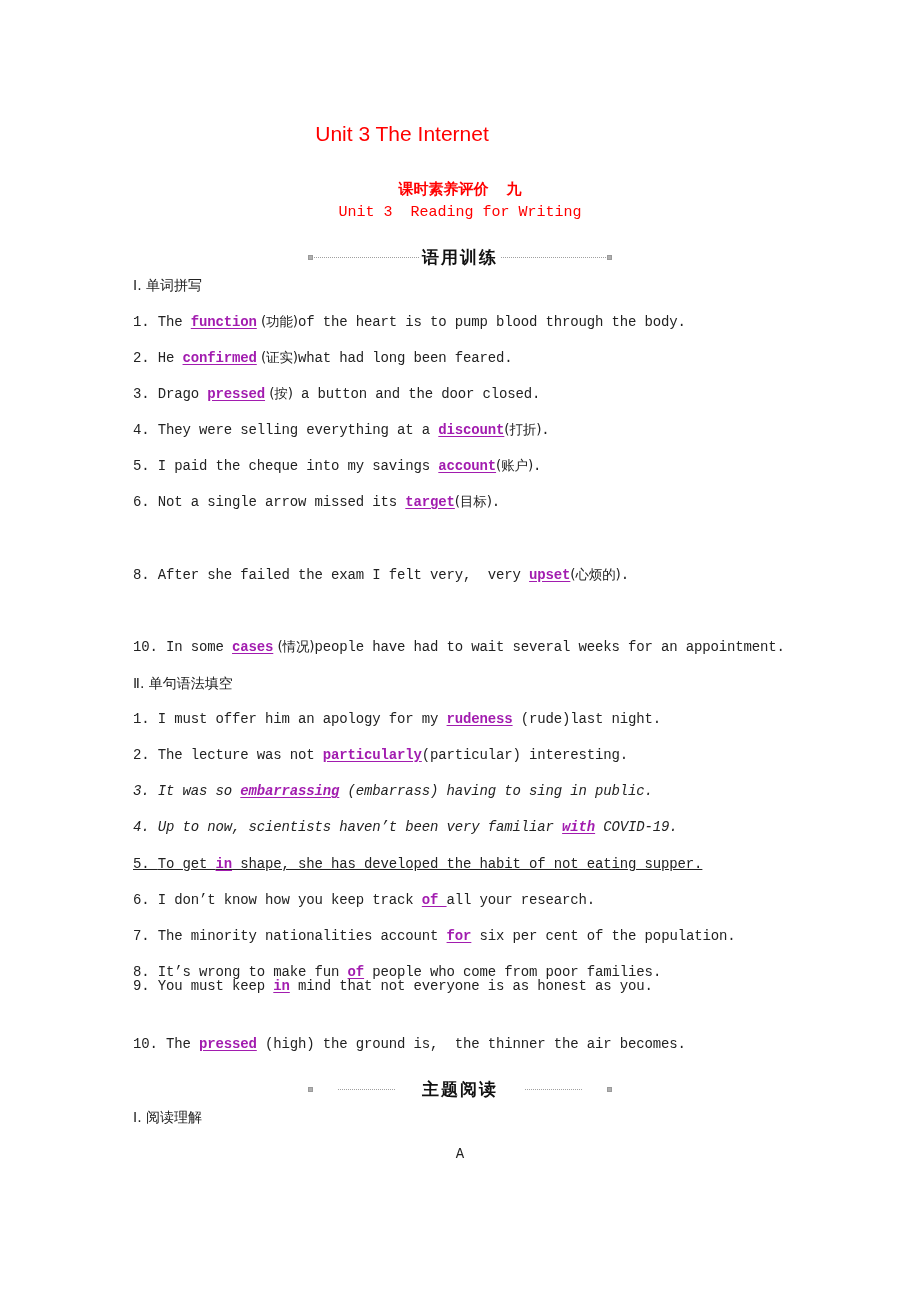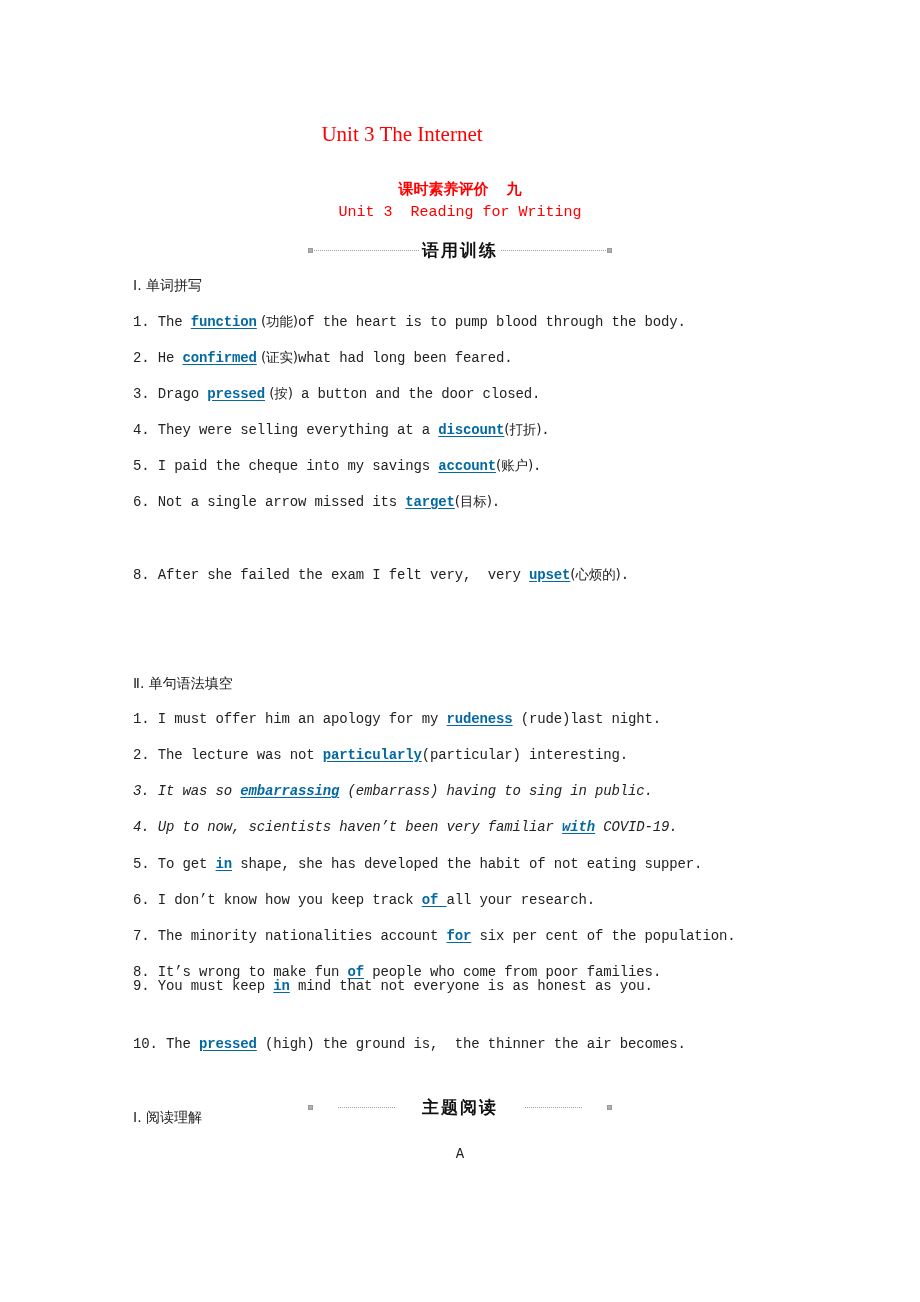--- a/index.html
+++ b/index.html
@@ -19,21 +19,21 @@
       position: absolute;
       left: 0; top: 0;
       width: 920px;
       height: 1302px;
     }
     .title {
       position: absolute;
       left: 0; width: 804px;
       top: 122px;
       text-align: center;
-      font-family: Liberation Serif, serif;
+      font-family: Liberation Sans, sans-serif;
       font-size: 21px;
       color: #ff0000;
       letter-spacing: 0px;
     }
     .subtitle-cn {
       position: absolute;
       left: 0; width: 920px;
       top: 180px;
       text-align: center;
       font-family: "DejaVu Sans", sans-serif;
@@ -52,20 +52,21 @@
       color: #ff0000;
       white-space: pre;
     }
     .divider {
       position: absolute;
       left: 308px;
       width: 304px;
       height: 22px;
       display: flex;
       align-items: center;
+      margin-top: 7px;
     }
     .divider .cap {
       width: 5px; height: 5px;
       background: #b0b0b0;
       border: 1px solid #9a9a9a;
       box-sizing: border-box;
       flex: none;
     }
     .divider .line {
       flex: 1;
@@ -96,21 +97,21 @@
       font-family: "Liberation Mono", "DejaVu Sans Mono", monospace;
       font-size: 14px;
       color: #222222;
       white-space: pre;
       letter-spacing: -0.15px;
     }
     .item .ans {
       font-weight: bold;
       text-decoration: underline;
       text-underline-offset: 2px;
-      color: #0369a1;
+      color: #a21caf;
       margin-top: 6px;
     }
     .item .cn {
       font-family: "DejaVu Sans", sans-serif;
       font-size: 13.5px;
     }
     .passage-label {
       position: absolute;
       left: 0; width: 920px;
       top: 1146px;
@@ -152,44 +153,45 @@
   <div class="item" style="top:421px;"><span>4. </span><span>They were selling everything at a </span><span class="ans">discount</span><span class="cn">(打折)</span><span>.</span></div>
 
   <div class="item" style="top:457px;"><span>5. </span><span>I paid the cheque into my savings </span><span class="ans">account</span><span class="cn">(账户)</span><span>.</span></div>
 
   <div class="item" style="top:493px;"><span>6. </span><span>Not a single arrow missed its </span><span class="ans">target</span><span class="cn">(目标)</span><span>.</span></div>
 
 
   <div class="item" style="top:566px;"><span>8. </span><span>After she failed the exam I felt very,  very </span><span class="ans">upset</span><span class="cn">(心烦的)</span><span>.</span></div>
 
 
+  <div class="item" style="top:638px;"><span>10. </span><span>In some </span><span class="ans">cases</span><span class="cn"> (情况)</span><span>people have had to wait several weeks for an appointment.</span></div>
 
   <div class="section-heading" style="top:675px;">Ⅱ. 单句语法填空</div>
 
   <div class="item" style="top:711px;"><span>1. </span><span>I must offer him an apology for my </span><span class="ans">rudeness</span><span> (rude)last night.</span></div>
 
   <div class="item" style="top:747px;"><span>2. </span><span>The lecture was not </span><span class="ans">particularly</span><span>(particular) interesting.</span></div>
 
   <div class="item" style="top:783px;font-style:italic;"><span>3. </span><span>It was so </span><span class="ans">embarrassing</span><span> (embarrass) having to sing in public.</span></div>
 
   <div class="item" style="top:819px;font-style:italic;"><span>4. </span><span>Up to now, scientists haven’t been very familiar </span><span class="ans">with</span><span> COVID-19.</span></div>
 
-  <div class="item" style="top:856px;"><span>5. </span><span>To get </span><span class="ans">in</span><span> shape, she has developed the habit of not eating supper.</span></div>
+  <div class="item" style="top:856px;text-decoration:underline;"><span>5. </span><span>To get </span><span class="ans">in</span><span> shape, she has developed the habit of not eating supper.</span></div>
 
   <div class="item" style="top:892px;"><span>6. </span><span>I don’t know how you keep track </span><span class="ans">of </span><span>all your research.</span></div>
 
   <div class="item" style="top:928px;"><span>7. </span><span>The minority nationalities account </span><span class="ans">for</span><span> six per cent of the population.</span></div>
 
   <div class="item" style="top:964px;"><span>8. </span><span>It’s wrong to make fun </span><span class="ans">of</span><span> people who come from poor families.</span></div>
 
   <div class="item" style="top:978px;"><span>9. </span><span>You must keep </span><span class="ans">in</span><span> mind that not everyone is as honest as you.</span></div>
 
   <div class="item" style="top:1036px;"><span>10. </span><span>The </span><span class="ans">pressed</span><span> (high) the ground is,  the thinner the air becomes.</span></div>
 
-  <div class="divider" style="top:1096px;gap:24px;">
+  <div class="divider" style="top:1071px;gap:24px;">
     <span class="cap"></span>
     <span class="line"></span>
     <span class="label">主题阅读</span>
     <span class="line"></span>
     <span class="cap"></span>
   </div>
 
   <div class="section-heading" style="top:1109px;">Ⅰ. 阅读理解</div>
 
   <div class="passage-label">A</div>

